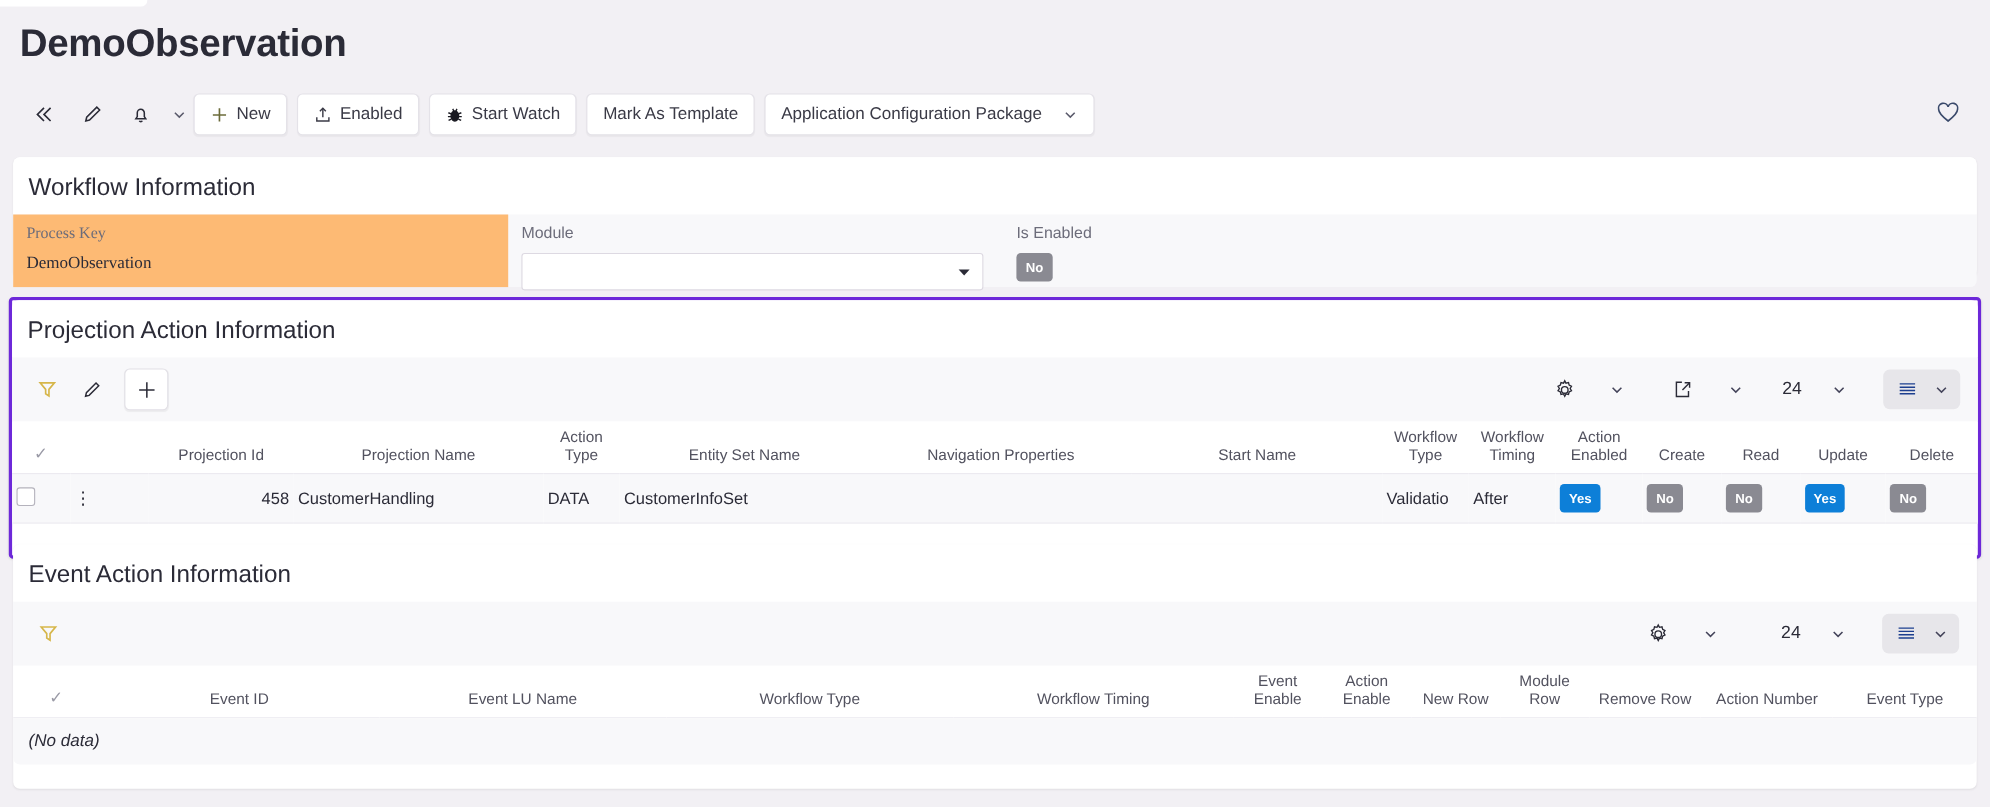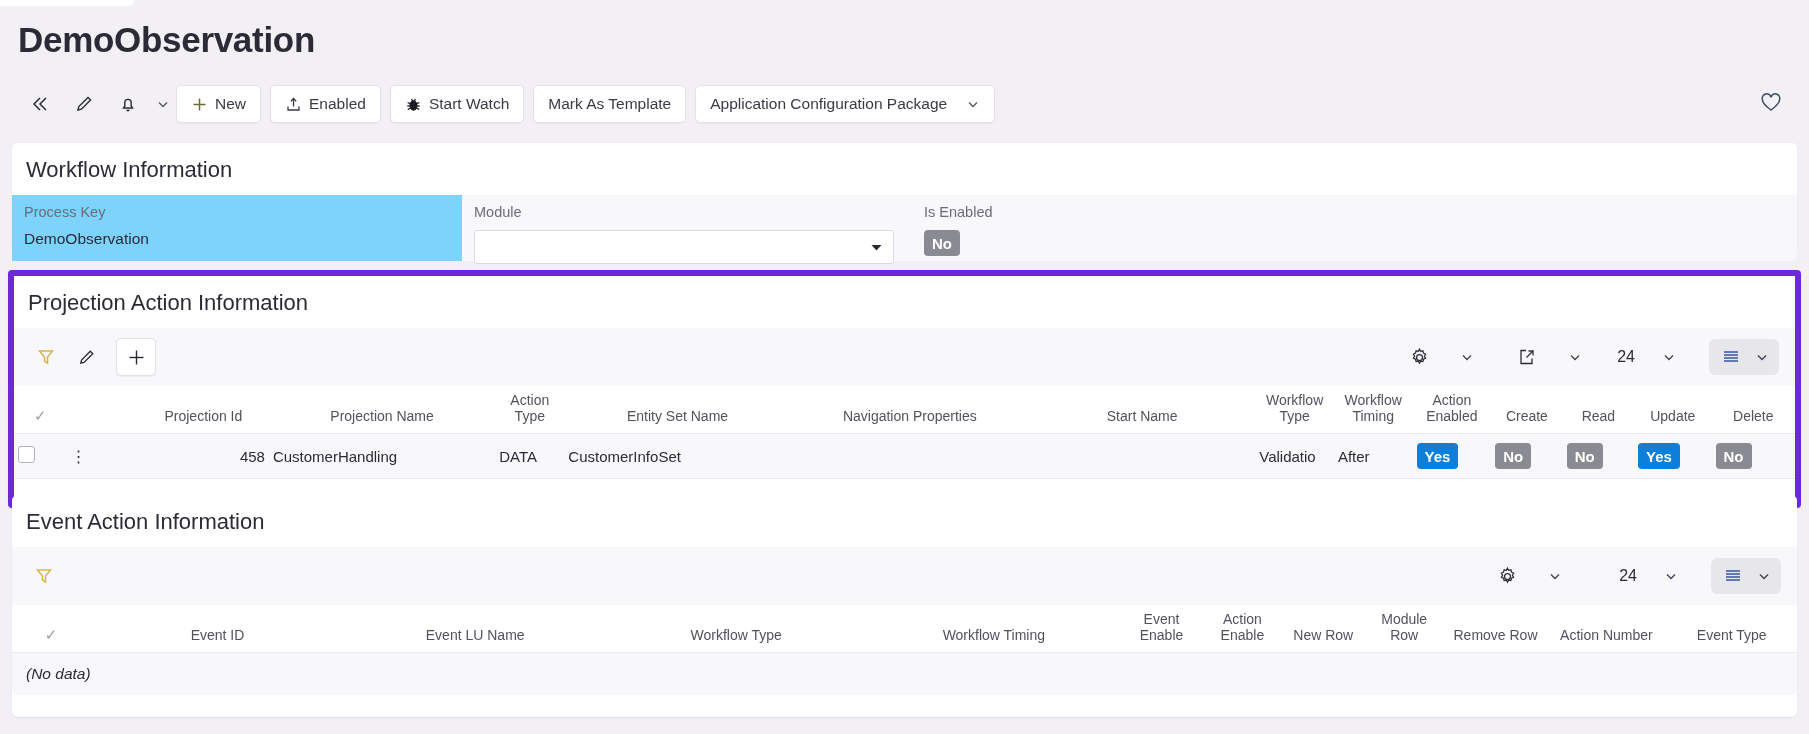--- a/index.html
+++ b/index.html
@@ -54,45 +54,45 @@
   .card {
     position: absolute; left: 12px; right: 12px;
     background: #ffffff; border-radius: 6px;
     box-shadow: 0 1px 2px rgba(0,0,0,0.07);
   }
   .card-title {
     font-size: 22px; color: #2b2b37; padding: 14px 14px 12px 14px;
     background: #ffffff; border-top-left-radius: 6px; border-top-right-radius: 6px;
   }
   .card.highlight {
-    border: 6px solid #6d28d9; border-radius: 4px;
+    border: 3px solid #6d28d9; border-radius: 4px;
     left: 8px; right: 8px;
   }
 
   
   #wf-card { top: 143px; height: 108px; }
   .wf-body {
     background: #f8f8fa; display: flex; height: 66px; padding: 0;
     border-bottom-left-radius: 6px; border-bottom-right-radius: 6px;
   }
   .wf-field { padding: 9px 12px 0 12px; }
   .wf-label { font-size: 14.5px; color: #6c6c7a; margin-bottom: 10px; }
   .wf-value { font-size: 15.5px; color: #2b2b37; }
-  .wf-col1 { width: 450px; background: #7dd3fc; height: 100%; }
+  .wf-col1 { width: 450px; background: #fdba74; height: 100%; font-family: Liberation Serif, serif; }
   .wf-col2 { width: 450px; }
   .wf-col3 { width: 330px; }
   .wf-select {
     width: 420px; height: 34px; background: #ffffff; border: 1px solid #ddd9e2;
     border-radius: 3px; display: flex; align-items: center; justify-content: flex-end;
     padding-right: 10px; cursor: pointer;
   }
   .badge {
     display: inline-flex; align-items: center; justify-content: center;
     min-width: 33px; height: 26px; padding: 0 8px; border-radius: 4px;
-    font-size: 15px; font-weight: bold; color: #ffffff;
+    font-size: 12px; font-weight: bold; color: #ffffff;
   }
   .badge.no { background: #8a8a92; }
   .badge.yes { background: #0d7fd8; }
 
   
   #proj-card { top: 270px; height: 238px; }
   #event-card { top: 495px; height: 222px; }
 
   .grid-toolbar {
     background: #f8f8fa; height: 58px; display: flex; align-items: center;

